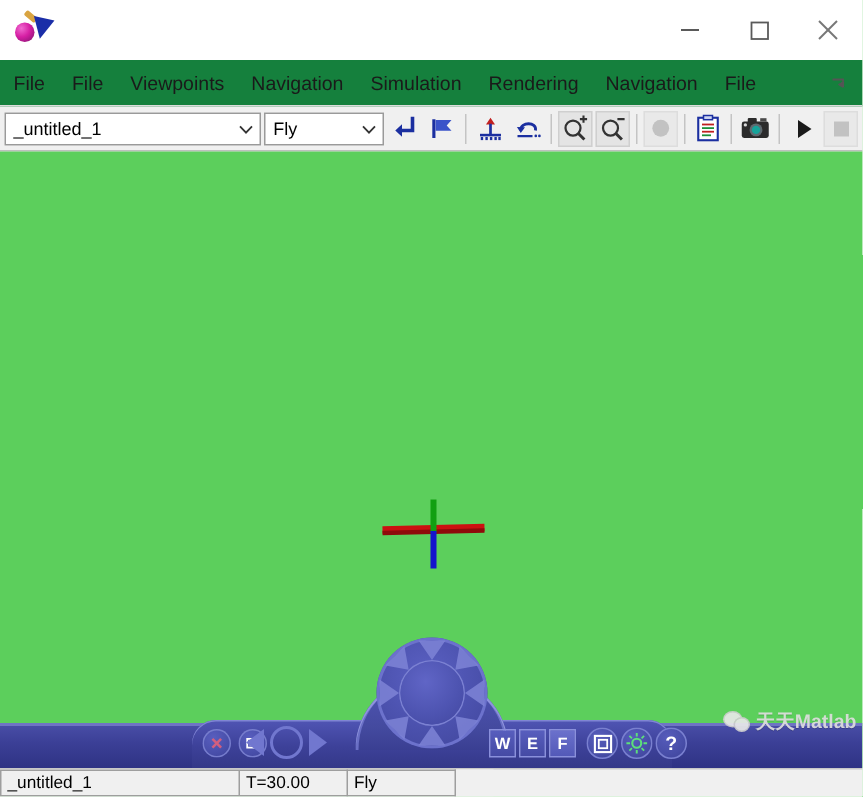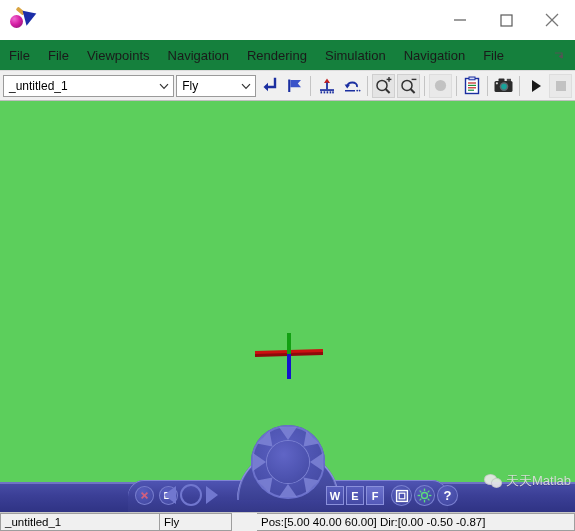--- a/index.html
+++ b/index.html
@@ -383,21 +383,21 @@
   #wm-icon .b1, #wm-icon .b2 {
     position: absolute;
     border-radius: 50%;
     background: #e9e9e9;
     box-shadow: 0 0 0 1px #cfcfcf;
   }
   #wm-icon .b1 { left: 0; top: 1px; width: 11px; height: 9px; }
   #wm-icon .b2 { left: 7px; top: 5px; width: 9px; height: 8px; }
   #wm-text {
     font-size: 13px;
-    font-weight: normal;
+    font-weight: bold;
     color: #dedede;
     letter-spacing: 0px;
     text-shadow: 0 1px 0 rgba(0,0,0,0.18);
     white-space: nowrap;
   }
 
   
   #statusbar {
     position: absolute;
     left: 0;
@@ -457,22 +457,22 @@
       </svg>
     </div>
   </div>
 </div>
 
 <div id="menubar">
   <div class="menu-item">File</div>
   <div class="menu-item">File</div>
   <div class="menu-item">Viewpoints</div>
   <div class="menu-item">Navigation</div>
+  <div class="menu-item">Simulation</div>
   <div class="menu-item">Rendering</div>
-  <div class="menu-item">Simulation</div>
   <div class="menu-item">Navigation</div>
   <div class="menu-item">File</div>
   <div id="menu-overflow">
     <svg width="14" height="14" viewBox="0 0 14 14">
       <path d="M3 5 L10 5 L10 10" fill="none" stroke="#555" stroke-width="1.2"></path>
       <path d="M10 10 L7 8 M10 10 L10.2 6.6" fill="none" stroke="#555" stroke-width="1.2"></path>
       <path d="M7.2 8.2 L11 10.6 L9.4 6.4 Z" fill="#555"></path>
     </svg>
   </div>
 </div>
@@ -685,16 +685,16 @@
       <div class="b1"></div>
       <div class="b2"></div>
     </div>
     <div id="wm-text">天天Matlab</div>
   </div>
 
 </div>
 
 <div id="statusbar">
   <div class="sb-cell" id="sb-world">_untitled_1</div>
+  <div class="sb-cell" id="sb-time">T=30.00</div>
   <div class="sb-cell" id="sb-mode">Fly</div>
   <div id="sb-gap"></div>
-  <div class="sb-cell" id="sb-pos">Pos:[5.00 40.00 60.00] Dir:[0.00 -0.50 -0.87]</div>
 </div>
 
 </body></html>

